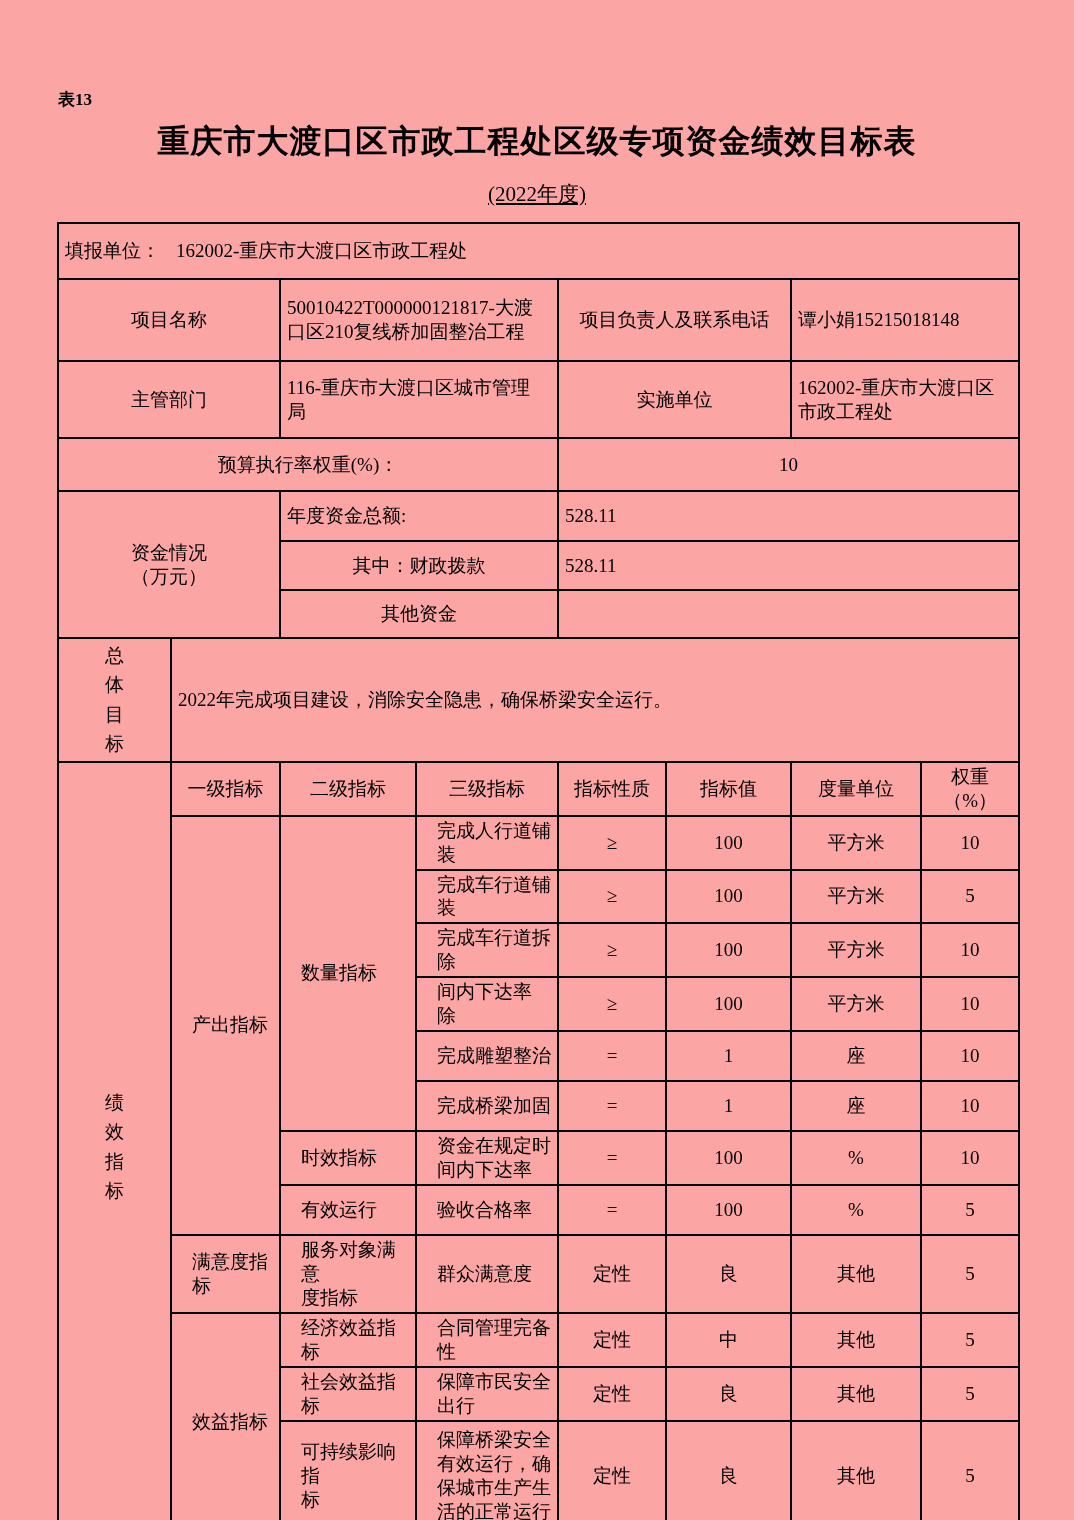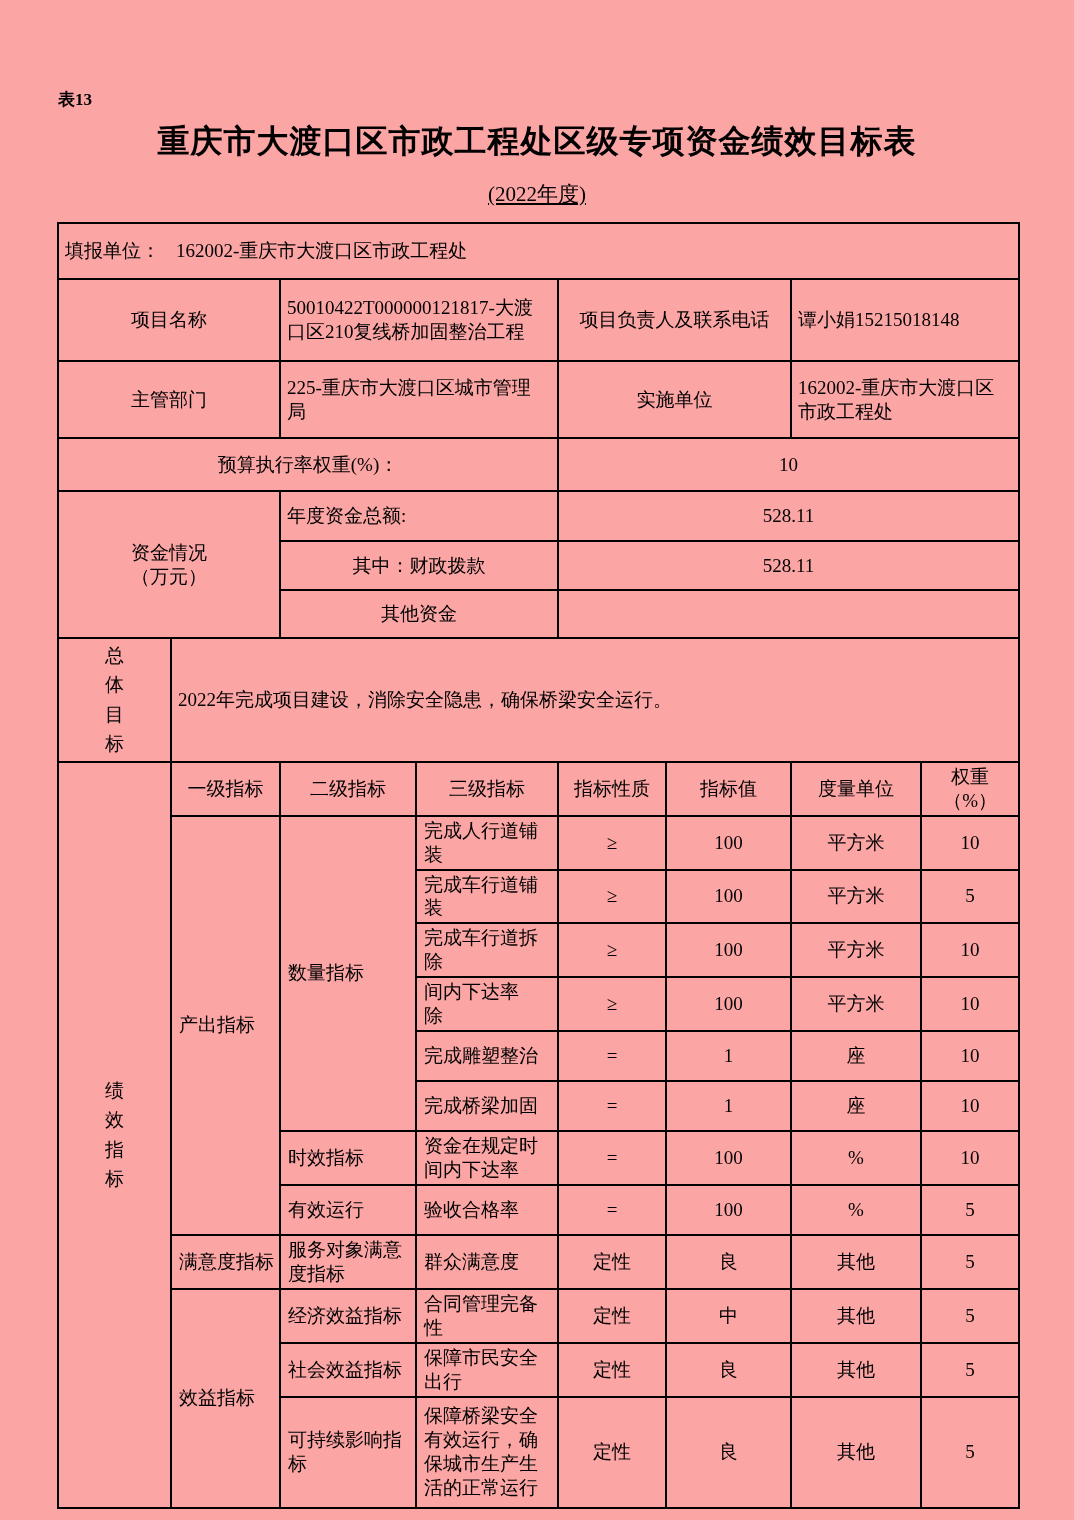--- a/index.html
+++ b/index.html
@@ -51,22 +51,22 @@
     border: 2px solid #000000;
     font-size: 19px;
     line-height: 1.26;
     text-align: center;
     vertical-align: middle;
     padding: 2px 6px;
     white-space: pre-line;
     overflow: hidden;
   }
   td.al { text-align: left; }
-  td.ar { text-align: center; padding-right: 6px; }
-  td.lbl { text-align: left; padding: 2px 3px 2px 7px; }
+  td.ar { text-align: left; padding-right: 6px; }
+  td.lbl { text-align: left; padding: 2px 3px 2px 20px; }
   .gap-left { margin-left: 16px; }
   
   .vstack {
     display: inline-block;
     width: 1.08em;
     line-height: 1.55;
     word-break: break-all;
   }
 </style>
 </head>
@@ -98,21 +98,21 @@
     <tr style="height:82px">
       <td colspan="2">项目名称</td>
       <td colspan="2" class="al">50010422T000000121817-大渡
 口区210复线桥加固整治工程</td>
       <td colspan="2">项目负责人及联系电话</td>
       <td colspan="2" class="al">谭小娟15215018148</td>
     </tr>
 
     <tr style="height:77px">
       <td colspan="2">主管部门</td>
-      <td colspan="2" class="al">225-重庆市大渡口区城市管理
+      <td colspan="2" class="al">116-重庆市大渡口区城市管理
 局</td>
       <td colspan="2">实施单位</td>
       <td colspan="2" class="al">162002-重庆市大渡口区
 市政工程处</td>
     </tr>
 
     <tr style="height:53px">
       <td colspan="4">预算执行率权重(%)：</td>
       <td colspan="4">10</td>
     </tr>

